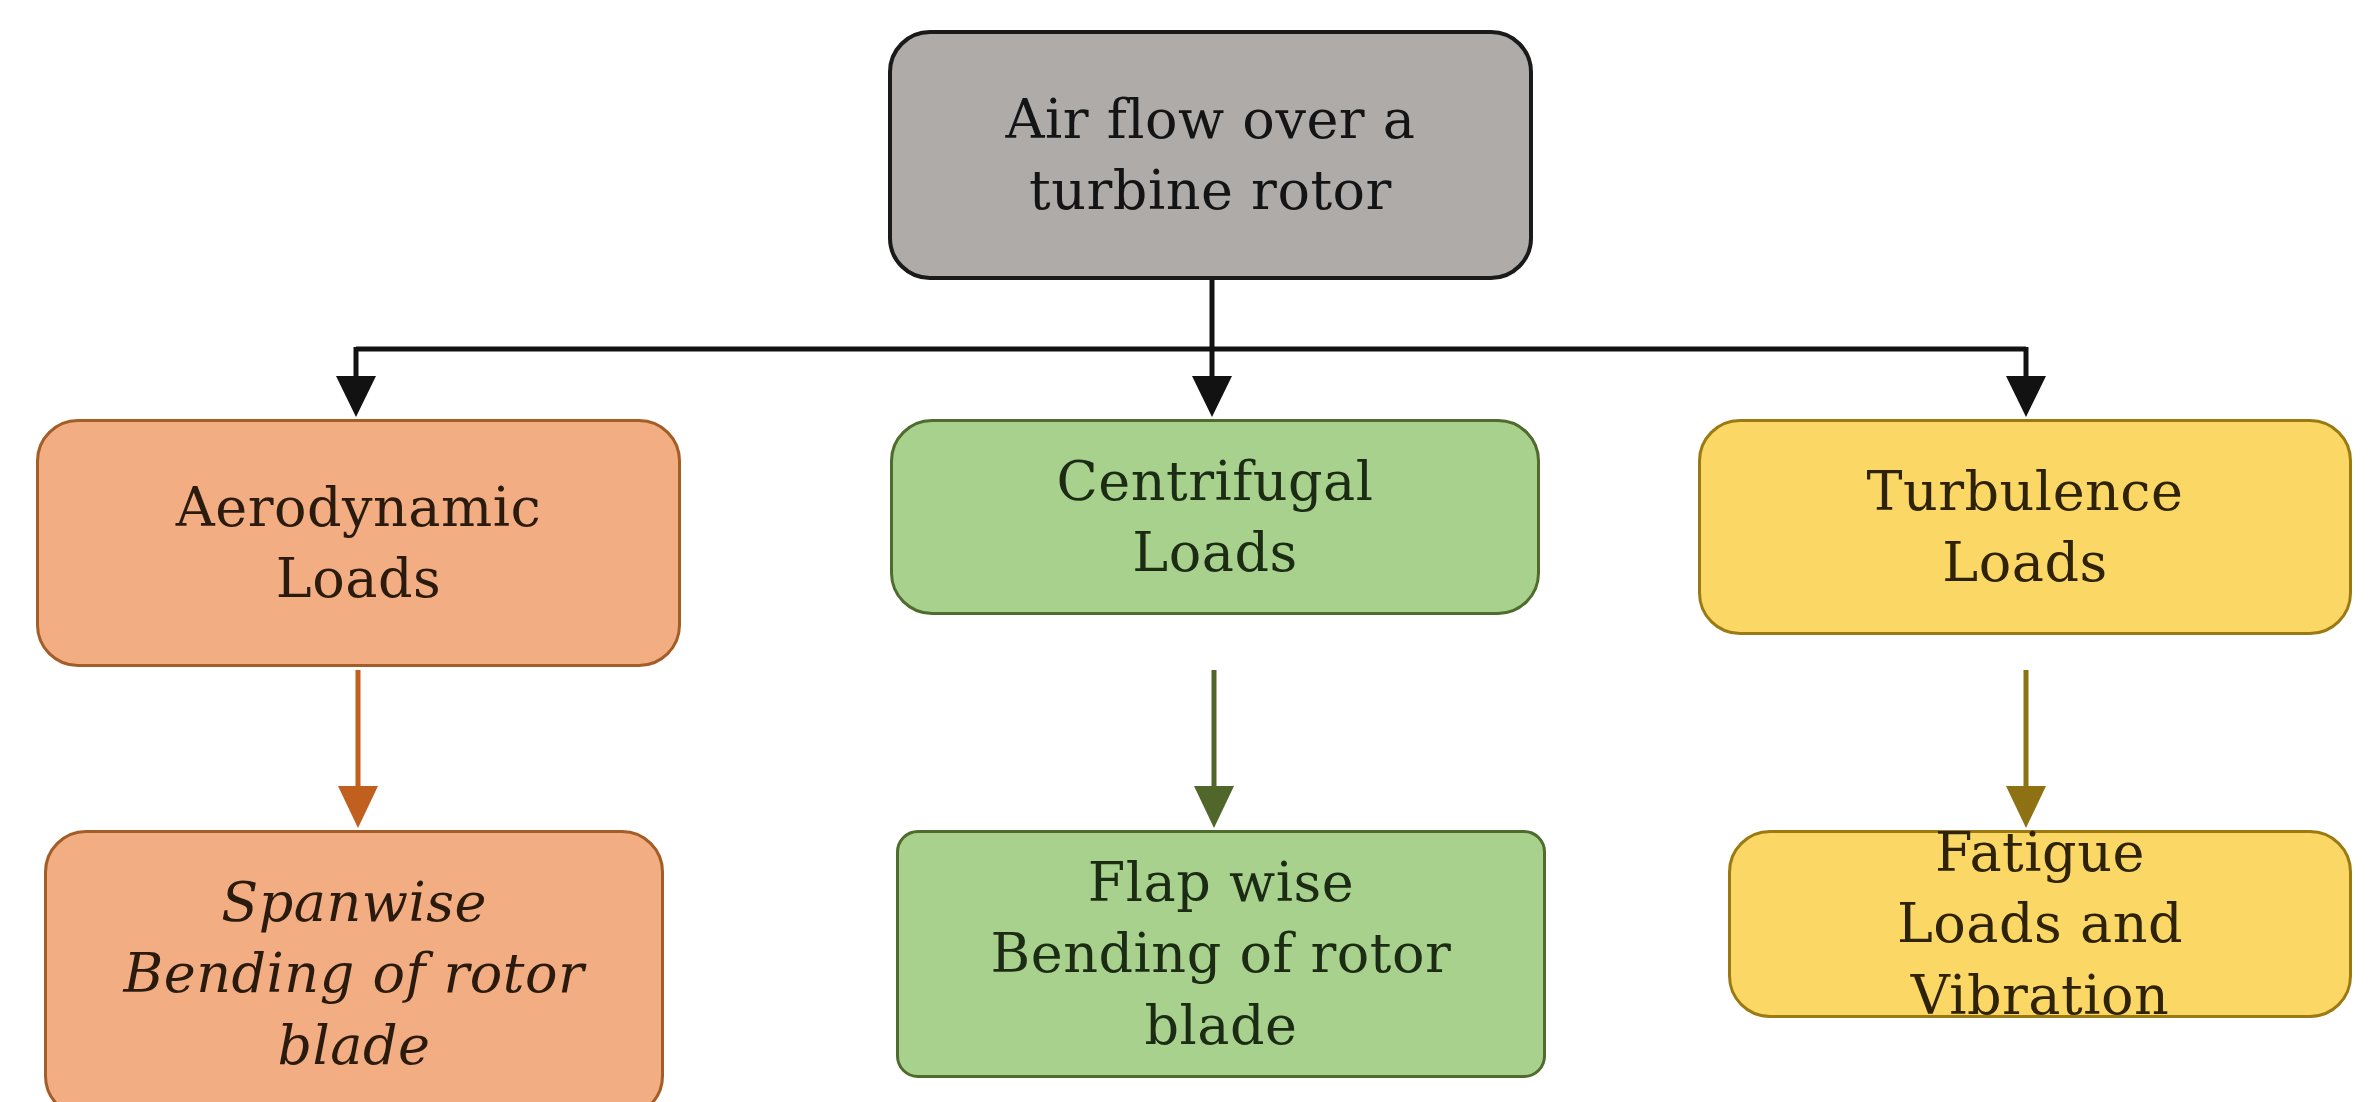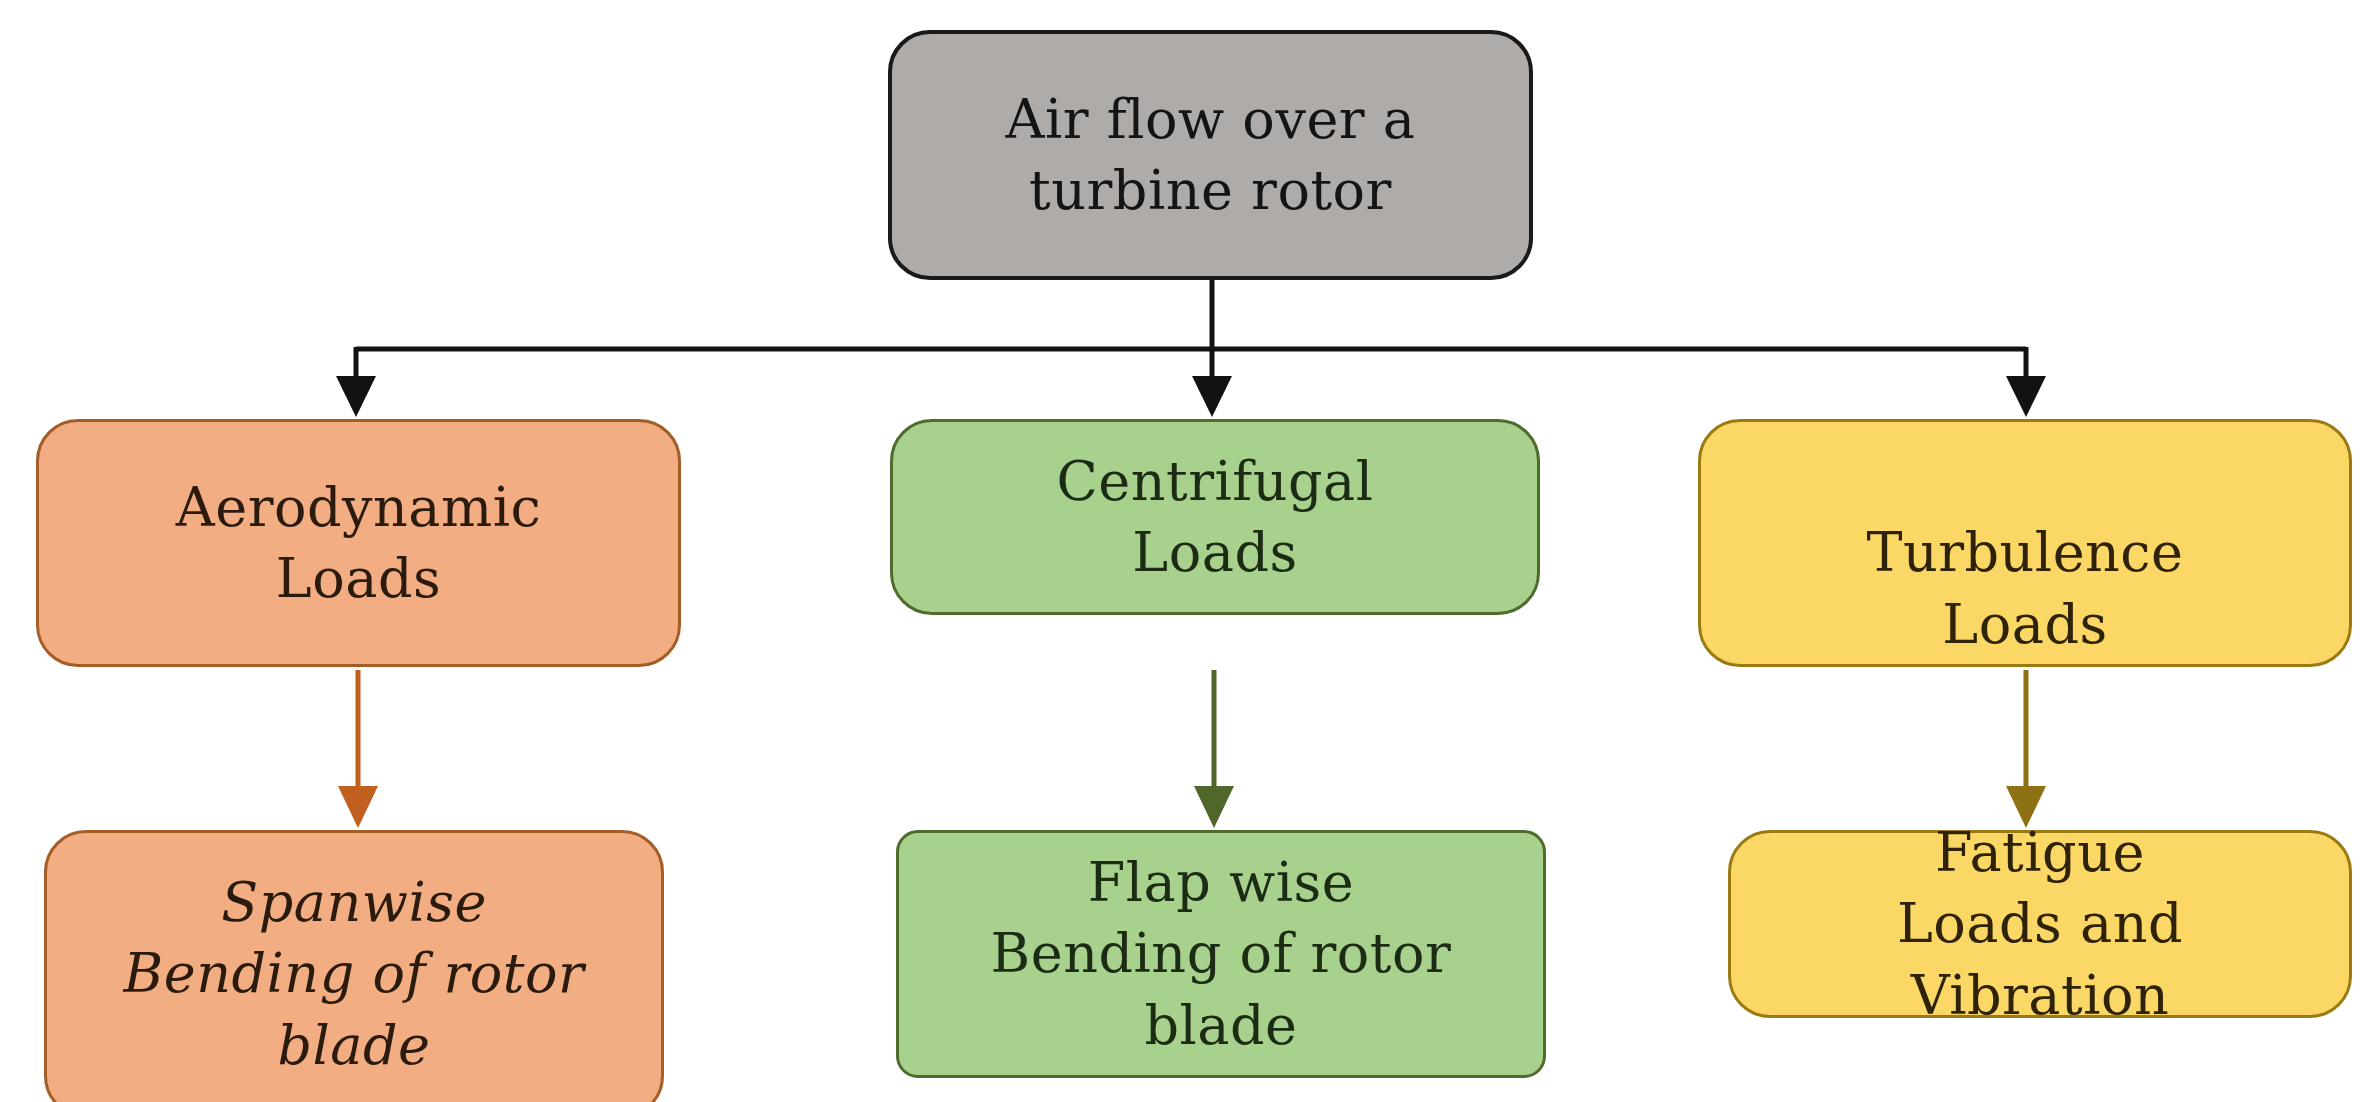--- a/index.html
+++ b/index.html
@@ -41,21 +41,21 @@
   }
   
   .theme-gray   { background: var(--gray-fill);   border: 4px solid var(--gray-border);   color: var(--gray-text); }
   .theme-orange { background: var(--orange-fill); border: 3px solid var(--orange-border); color: var(--orange-text); }
   .theme-green  { background: var(--green-fill);  border: 3px solid var(--green-border);  color: var(--green-text); }
   .theme-yellow { background: var(--yellow-fill); border: 3px solid var(--yellow-border); color: var(--yellow-text); }
   
   #n-root       { left: 888px;  top: 30px;  width: 645px; height: 250px; }
   #n-aero       { left: 36px;   top: 419px; width: 645px; height: 248px; }
   #n-centrifugal{ left: 890px;  top: 419px; width: 650px; height: 196px; }
-  #n-turbulence { left: 1698px; top: 419px; width: 654px; height: 248px; align-items: flex-end; }
+  #n-turbulence { left: 1698px; top: 419px; width: 654px; height: 216px; }
   #n-spanwise   { left: 44px;   top: 830px; width: 620px; height: 288px; font-style: italic; }
   #n-flapwise   { left: 896px;  top: 830px; width: 650px; height: 248px; border-radius: 22px; }
   #n-fatigue    { left: 1728px; top: 830px; width: 624px; height: 188px; }
   
   .edge-black  { stroke: var(--edge-black);   stroke-width: 5px; fill: none; }
   .edge-orange { stroke: var(--orange-arrow); stroke-width: 5px; fill: none; }
   .edge-green  { stroke: var(--green-arrow);  stroke-width: 5px; fill: none; }
   .edge-gold   { stroke: var(--yellow-arrow); stroke-width: 5px; fill: none; }
   .head-black  { fill: var(--edge-black);   stroke: none; }
   .head-orange { fill: var(--orange-arrow); stroke: none; }

